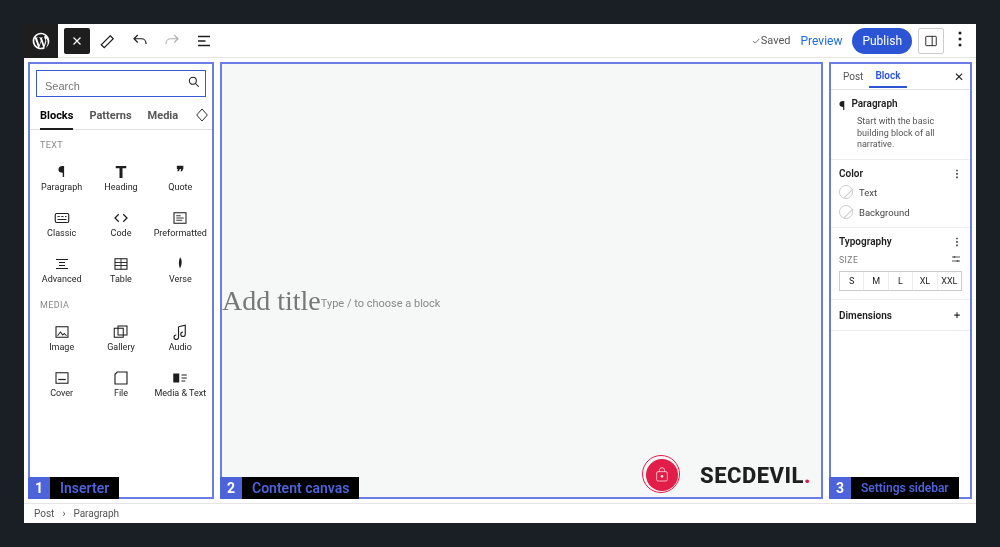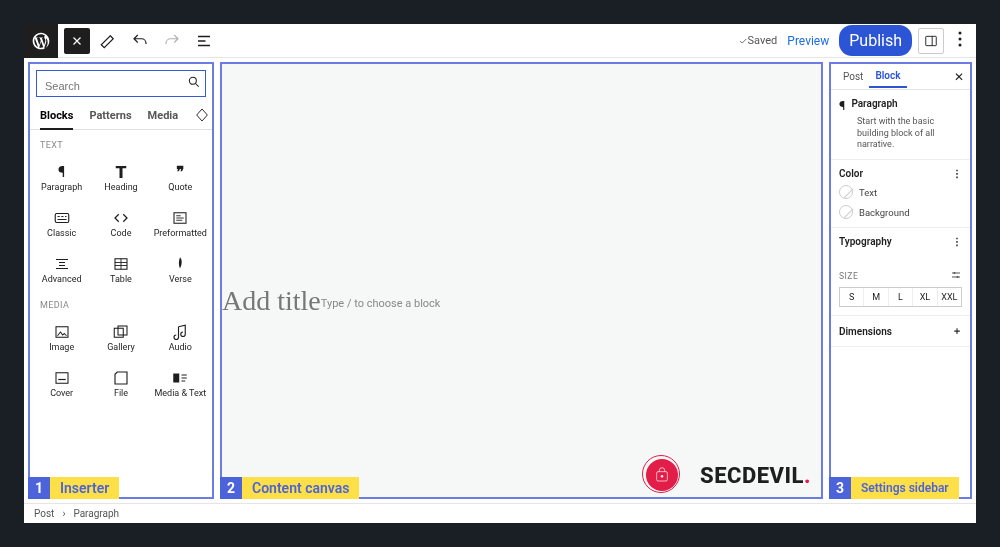--- a/index.html
+++ b/index.html
@@ -47,21 +47,21 @@
   .spacer { flex: 1; }
   .saved {
     color: #555; font-size: 11px;
     display: flex; align-items: center; 
     margin-right: 10px;
   }
   .preview { color: #1c6ee0; font-size: 12px; margin-right: 10px; }
   .publish {
     background: #2b55d4; color: #fff;
     padding: 6px 10px; border-radius: 13px;
-    font-size: 16px;
+    font-size: 12px;
   }
   .sq-btn {
     width: 26px; height: 26px;
     border: 1px solid #ccc; border-radius: 2px;
     display: flex; align-items: center; justify-content: center;
     margin: 0 6px;
   }
   .more { width: 20px; text-align: center; margin-right: 6px; }
   
   .main {
@@ -105,21 +105,21 @@
     height: 22px;
     display: flex;
     align-items: stretch;
   }
   .annot-num {
     width: 22px; background: #4c63d9; color: #fff;
     font-weight: bold; font-size: 14px;
     display: flex; align-items: center; justify-content: center;
   }
   .annot-label {
-    background: #fde047;
+    background: #000000;
     color: #4c63d9;
     font-weight: 600; font-size: 14px;
     display: flex; align-items: center;
     padding: 0 10px;
   }
   .annot-label.right { line-height: 1.05; font-size: 12px; }
   
   .search-wrap {
     margin: 6px; padding: 4px 8px;
     border: 1.5px solid #3858d6;
@@ -205,21 +205,21 @@
     margin-top: 6px; font-size: 9.5px; color: #444;
   }
   .swatch {
     width: 14px; height: 14px; border: 1px solid #ccc; border-radius: 50%;
     position: relative;
   }
   .swatch::after {
     content:""; position:absolute; left:2px; top:7px; width:13px; height:1px;
     background:#ccc; transform: rotate(-45deg);
   }
-  .size-lbl { font-size: 8.5px; color: #777; letter-spacing: 0.5px; margin-top: 22px; display:flex; justify-content:space-between; align-items:center;}
+  .size-lbl { font-size: 8.5px; color: #777; letter-spacing: 0.5px; margin-top: 6px; display:flex; justify-content:space-between; align-items:center;}
   .size-row {
     display: flex; border: 1px solid #ccc;
     margin-top: 4px; font-size: 9px;
   }
   .size-cell {
     flex: 1; text-align: center; padding: 4px 0;
     border-right: 1px solid #eee;
   }
   .size-cell:last-child { border-right: none; }
   

